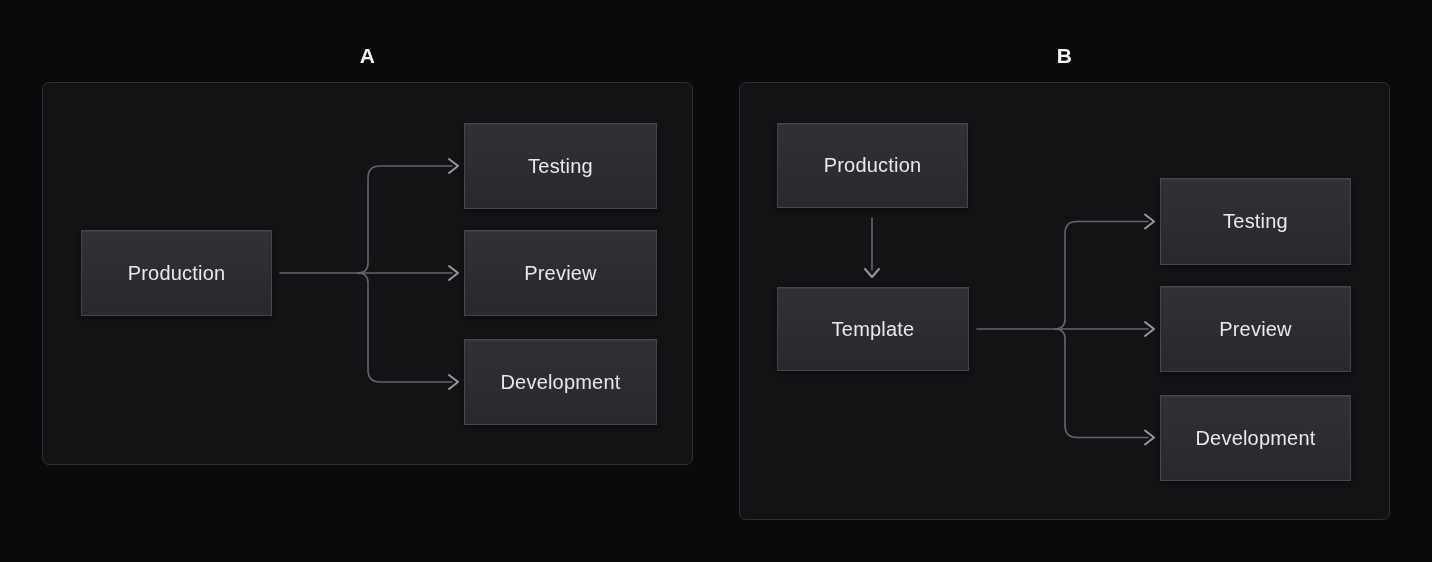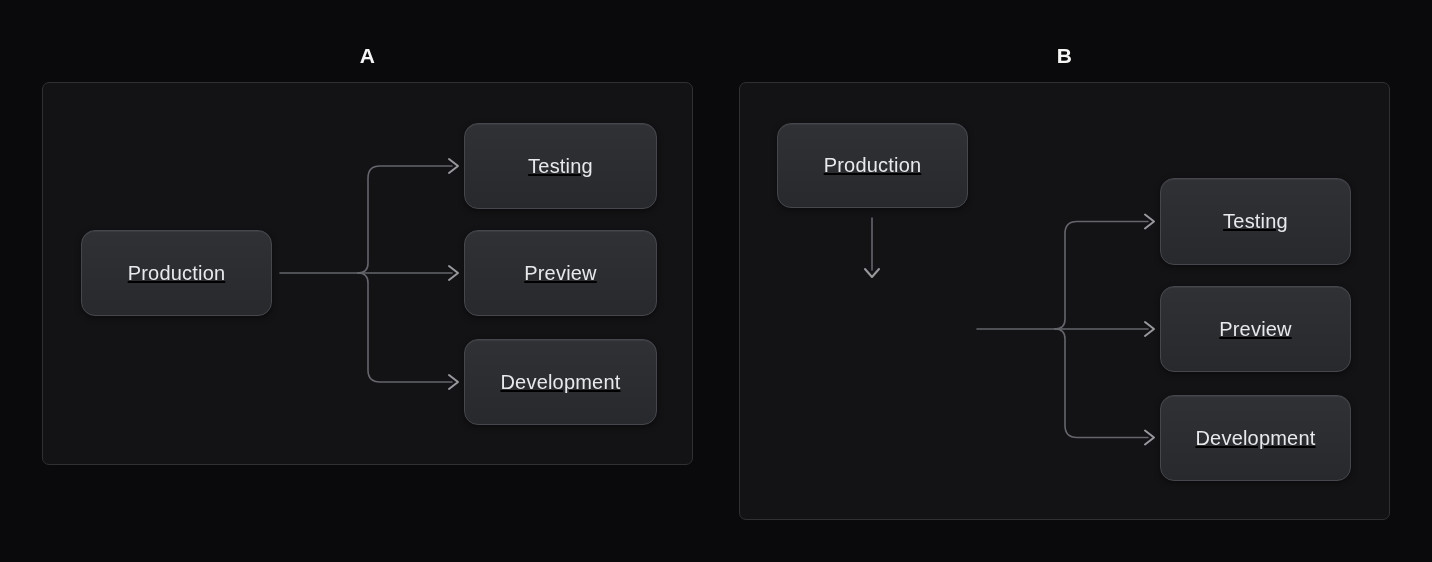--- a/index.html
+++ b/index.html
@@ -25,26 +25,25 @@
     color: #f5f5f6;
     font-size: 21px;
     font-weight: bold;
     text-align: center;
     letter-spacing: 0.5px;
   }
   .node {
     position: absolute;
     background: linear-gradient(180deg, #2f3135 0%, #27292d 100%);
     border: 1px solid #45474c;
-    border-radius: 14px;
+    border-radius: 0;
     box-shadow: inset 0 1px 0 rgba(255,255,255,0.05), 0 2px 6px rgba(0,0,0,0.45);
     display: flex;
     align-items: center;
     justify-content: center;
-    text-decoration: underline;
   }
   .node-label {
     color: #e8e9eb;
     font-size: 20px;
     font-weight: 400;
     letter-spacing: 0.2px;
   }
   svg.edges {
     position: absolute; left: 0; top: 0;
     width: 1432px; height: 562px;
@@ -84,20 +83,23 @@
   </div>
 
   <div class="panel-label" style="left:739px; top:44px; width:651px;">B</div>
 
   <div class="panel" style="left:739px; top:82px; width:651px; height:438px;"></div>
 
   <div class="node" style="left:777px; top:123px; width:191px; height:85px;">
     <span class="node-label">Production</span>
   </div>
 
+  <div class="node" style="left:777px; top:287px; width:192px; height:84px;">
+    <span class="node-label">Template</span>
+  </div>
 
   <div class="node" style="left:1160px; top:178px; width:191px; height:87px;">
     <span class="node-label">Testing</span>
   </div>
 
   <div class="node" style="left:1160px; top:286px; width:191px; height:86px;">
     <span class="node-label">Preview</span>
   </div>
 
   <div class="node" style="left:1160px; top:395px; width:191px; height:86px;">

